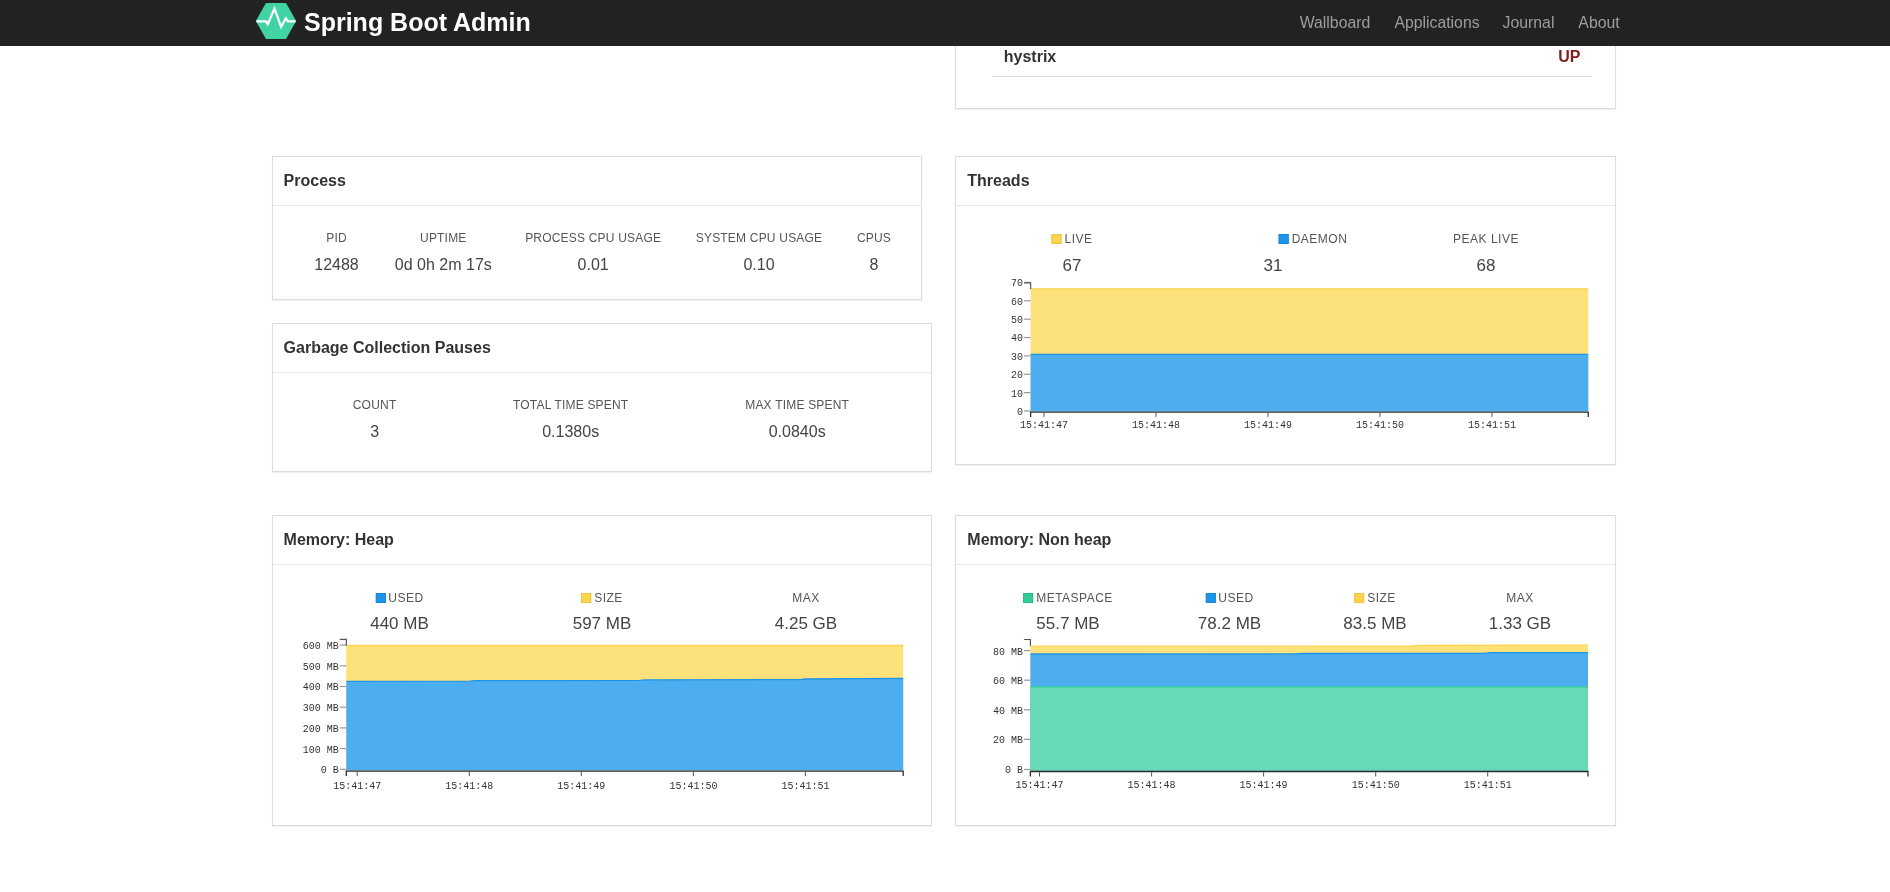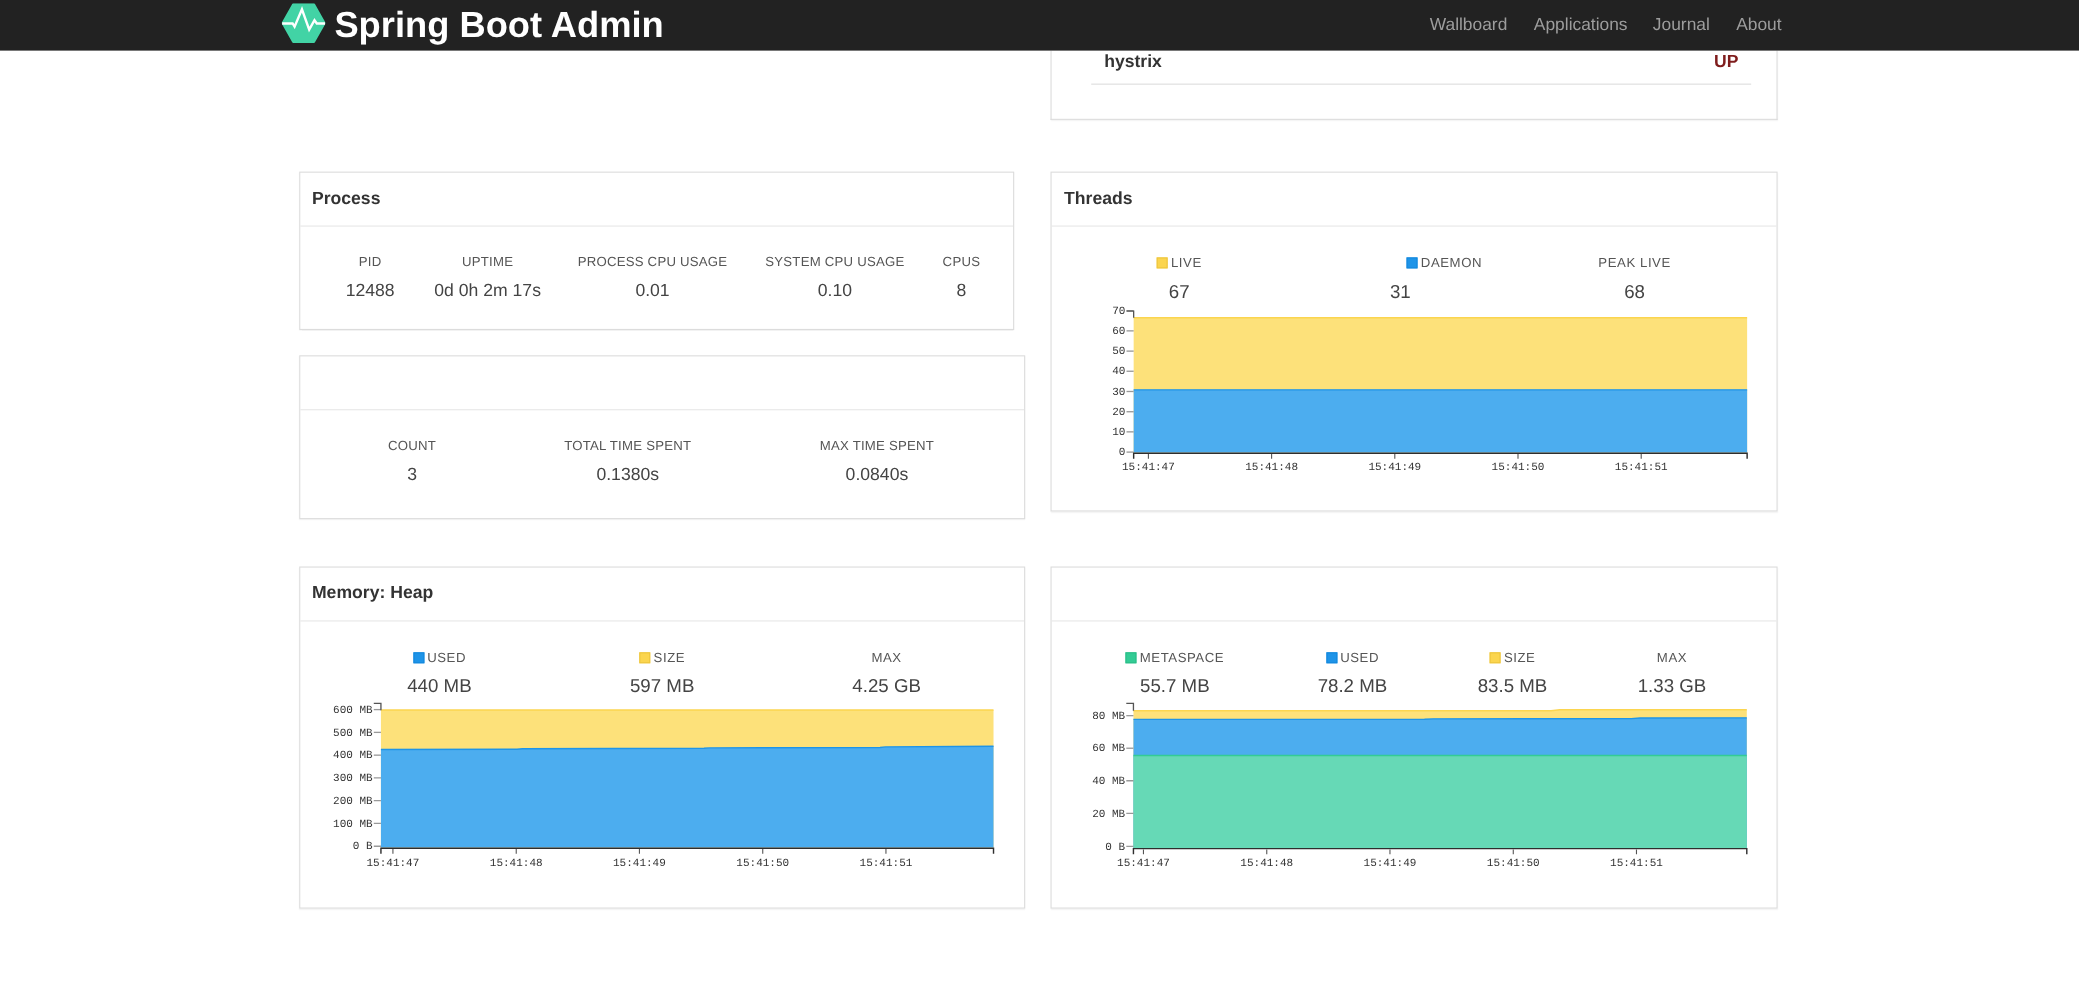--- a/index.html
+++ b/index.html
@@ -20,27 +20,29 @@
 <div class="card" style="left:271.6px;top:156.3px;width:650px;height:144.1px;">
     <div class="chead"></div>
     <div class="ctitle">Process</div>
   </div>
 <div class="card" style="left:955.3px;top:156.3px;width:661.1px;height:309.0px;">
     <div class="chead"></div>
     <div class="ctitle">Threads</div>
   </div>
 <div class="card" style="left:271.6px;top:322.6px;width:660.6px;height:149.3px;">
     <div class="chead"></div>
+    <div class="ctitle">Garbage Collection Pauses</div>
   </div>
 <div class="card" style="left:271.6px;top:514.9px;width:660.6px;height:310.8px;">
     <div class="chead"></div>
     <div class="ctitle">Memory: Heap</div>
   </div>
 <div class="card" style="left:955.3px;top:514.9px;width:661.1px;height:310.8px;">
     <div class="chead"></div>
+    <div class="ctitle">Memory: Non heap</div>
   </div>
 <div class="abs" style="left:1003.8px;top:46px;height:21px;line-height:21px;font-size:16px;font-weight:bold;color:#333333;">hystrix</div>
 <div class="abs" style="left:1520.5px;top:46px;width:60px;height:21px;line-height:21px;font-size:16px;font-weight:bold;color:#7f1d1d;text-align:right;">UP</div>
 <div class="abs" style="left:992px;top:76.2px;width:600.3px;border-top:1px solid #ddd;"></div>
 <div class="lbl" style="left:336.5px;top:231.2px;">PID</div>
 <div class="val" style="left:336.5px;top:256px;">12488</div>
 <div class="lbl" style="left:443.3px;top:231.2px;">UPTIME</div>
 <div class="val" style="left:443.3px;top:256px;">0d 0h 2m 17s</div>
 <div class="lbl" style="left:593.2px;top:231.2px;">PROCESS CPU USAGE</div>
 <div class="val" style="left:593.2px;top:256px;">0.01</div>
@@ -164,16 +166,16 @@
     <line x1="1375.7" y1="772.1999999999999" x2="1375.7" y2="776.5" stroke="#555555" stroke-width="1"></line>
     <text x="1375.7" y="785.8" text-anchor="middle" dominant-baseline="central">15:41:50</text>
     <line x1="1487.7" y1="772.1999999999999" x2="1487.7" y2="776.5" stroke="#555555" stroke-width="1"></line>
     <text x="1487.7" y="785.8" text-anchor="middle" dominant-baseline="central">15:41:51</text>
   </svg>
 <div class="abs" style="left:0;top:0;width:1890px;height:46px;background:#222222;"></div>
 <svg class="abs" style="left:255.5px;top:3px;" width="40" height="36" viewBox="0 0 40 36">
 <polygon points="10.6,1.1 29.4,1.1 38.9,18 29.4,34.9 10.6,34.9 1.1,18" fill="#42d3a5" stroke="#42d3a5" stroke-width="2.2" stroke-linejoin="round"></polygon>
 <path d="M0.5,18.3 L10,18.3 L11.8,21.2 L18.5,5.5 L25.1,23.9 L29.9,15.4 L32,18.3 L39.5,18.3" fill="none" stroke="#ffffff" stroke-width="2.2" stroke-linejoin="miter"></path>
 </svg>
-<div class="abs" style="left:304px;top:0;height:44px;line-height:45px;font-size:33px;font-weight:bold;color:#fff;white-space:nowrap;">Spring Boot Admin</div>
+<div class="abs" style="left:304px;top:0;height:44px;line-height:45px;font-size:25px;font-weight:bold;color:#fff;white-space:nowrap;">Spring Boot Admin</div>
 <div class="navlink" style="left:1335px;top:0;height:30px;line-height:45px;">Wallboard</div>
 <div class="navlink" style="left:1437px;top:0;height:46px;line-height:45px;">Applications</div>
 <div class="navlink" style="left:1528.5px;top:0;height:58px;line-height:45px;">Journal</div>
 <div class="navlink" style="left:1599px;top:0;height:60px;line-height:45px;">About</div>
 </body></html>

